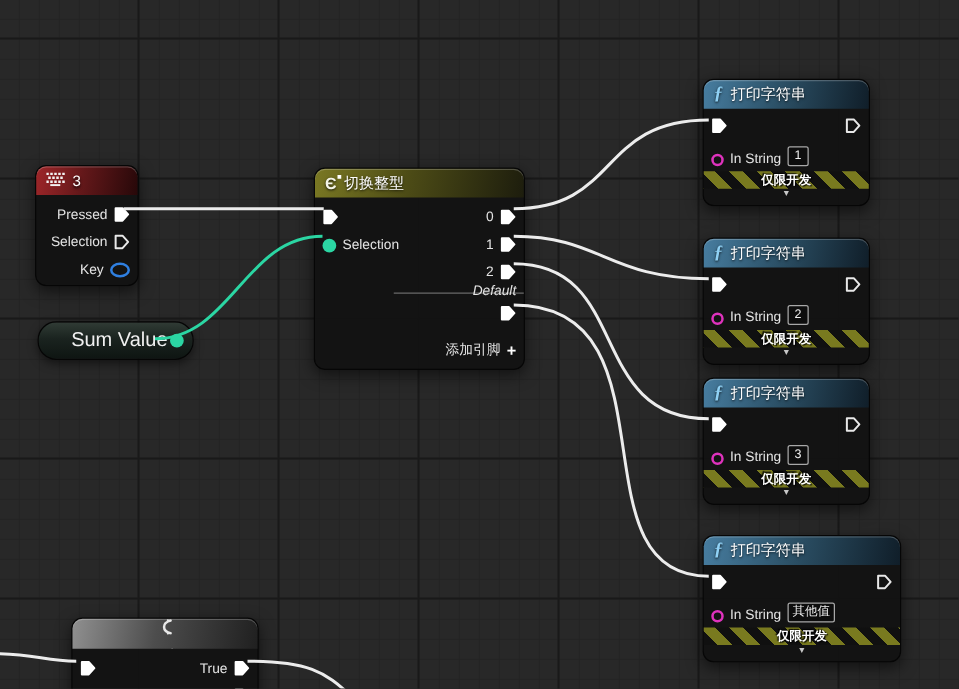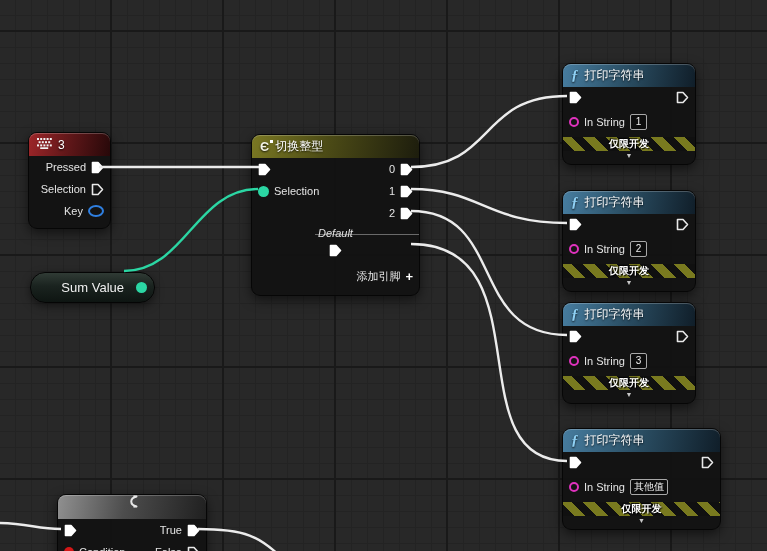--- a/index.html
+++ b/index.html
@@ -26,21 +26,21 @@
     height:23px;display:flex;align-items:center;gap:6px;padding:0 8px;
     border-radius:8px 8px 0 0;font-size:12px;color:#fff;
     text-shadow:0 1px 2px rgba(0,0,0,.85);
     box-shadow:inset 0 1px 0 rgba(255,255,255,.22);
     white-space:nowrap;overflow:hidden;
   }
   .hdr-red   {background:linear-gradient(100deg,#9e2629 0%,#64181a 45%,#270809 100%);}
   .hdr-olive {background:linear-gradient(100deg,#7a7823 0%,#4c4b16 45%,#1d1d0d 100%);}
   .hdr-blue  {background:linear-gradient(100deg,#477da0 0%,#2c5167 45%,#101e29 100%);}
   .hdr-gray  {background:linear-gradient(100deg,#909090 0%,#4d4d4d 45%,#202020 100%);}
-  .row{position:relative;height:22px;display:flex;align-items:center;gap:5px;padding:0 6px;}
+  .row{position:relative;height:22px;display:flex;align-items:flex-end;gap:5px;padding:0 6px;}
   .row.r{justify-content:flex-end;}
   .row.spread{justify-content:space-between;}
   .grp{display:flex;align-items:center;gap:5px;}
   .lbl{white-space:nowrap;}
   .italic{font-style:italic;}
   
   .epin{display:flex;align-items:center;}
   .epin svg path{fill:none;stroke:#e8e8e8;stroke-width:1.6;stroke-linejoin:round;}
   .epin.filled svg path{fill:#ffffff;stroke:#ffffff;}
   
@@ -70,22 +70,22 @@
   }
   .sep{height:1px;background:#6a6a6a;margin:10px 0 0 38%;}
   .addpin-row{margin-top:8px;font-size:11px;}
   .plus{font-weight:bold;font-size:13px;color:#fff;line-height:1;}
   .defrow{margin-top:0;flex-direction:column;}
   
   #sumvalue{
     position:absolute;z-index:1;width:109px;height:29px;border-radius:15px;
     background:linear-gradient(180deg,#303b35 0%,#1a231f 45%,#0e1512 100%);
     border:1px solid #050505;box-shadow:0 3px 8px rgba(0,0,0,.5);
-    display:flex;align-items:center;justify-content:flex-end;gap:12px;
-    padding:0 7px;color:#f0f0f0;font-size:13px;margin-top:15px;
+    display:flex;align-items:center;justify-content:flex-end;gap:2px;
+    padding:0 7px;color:#f0f0f0;font-size:16px;
   }
   .wires{position:absolute;left:0;top:0;z-index:2;pointer-events:none;}
   .wires path{fill:none;stroke:#ececec;stroke-width:2.4;}
   .wires path.teal{stroke:#2bd6a3;}
   .exec-row{height:20px;}
   .input-row{margin-top:4px;}
 </style>
 </head>
 <body>
 

